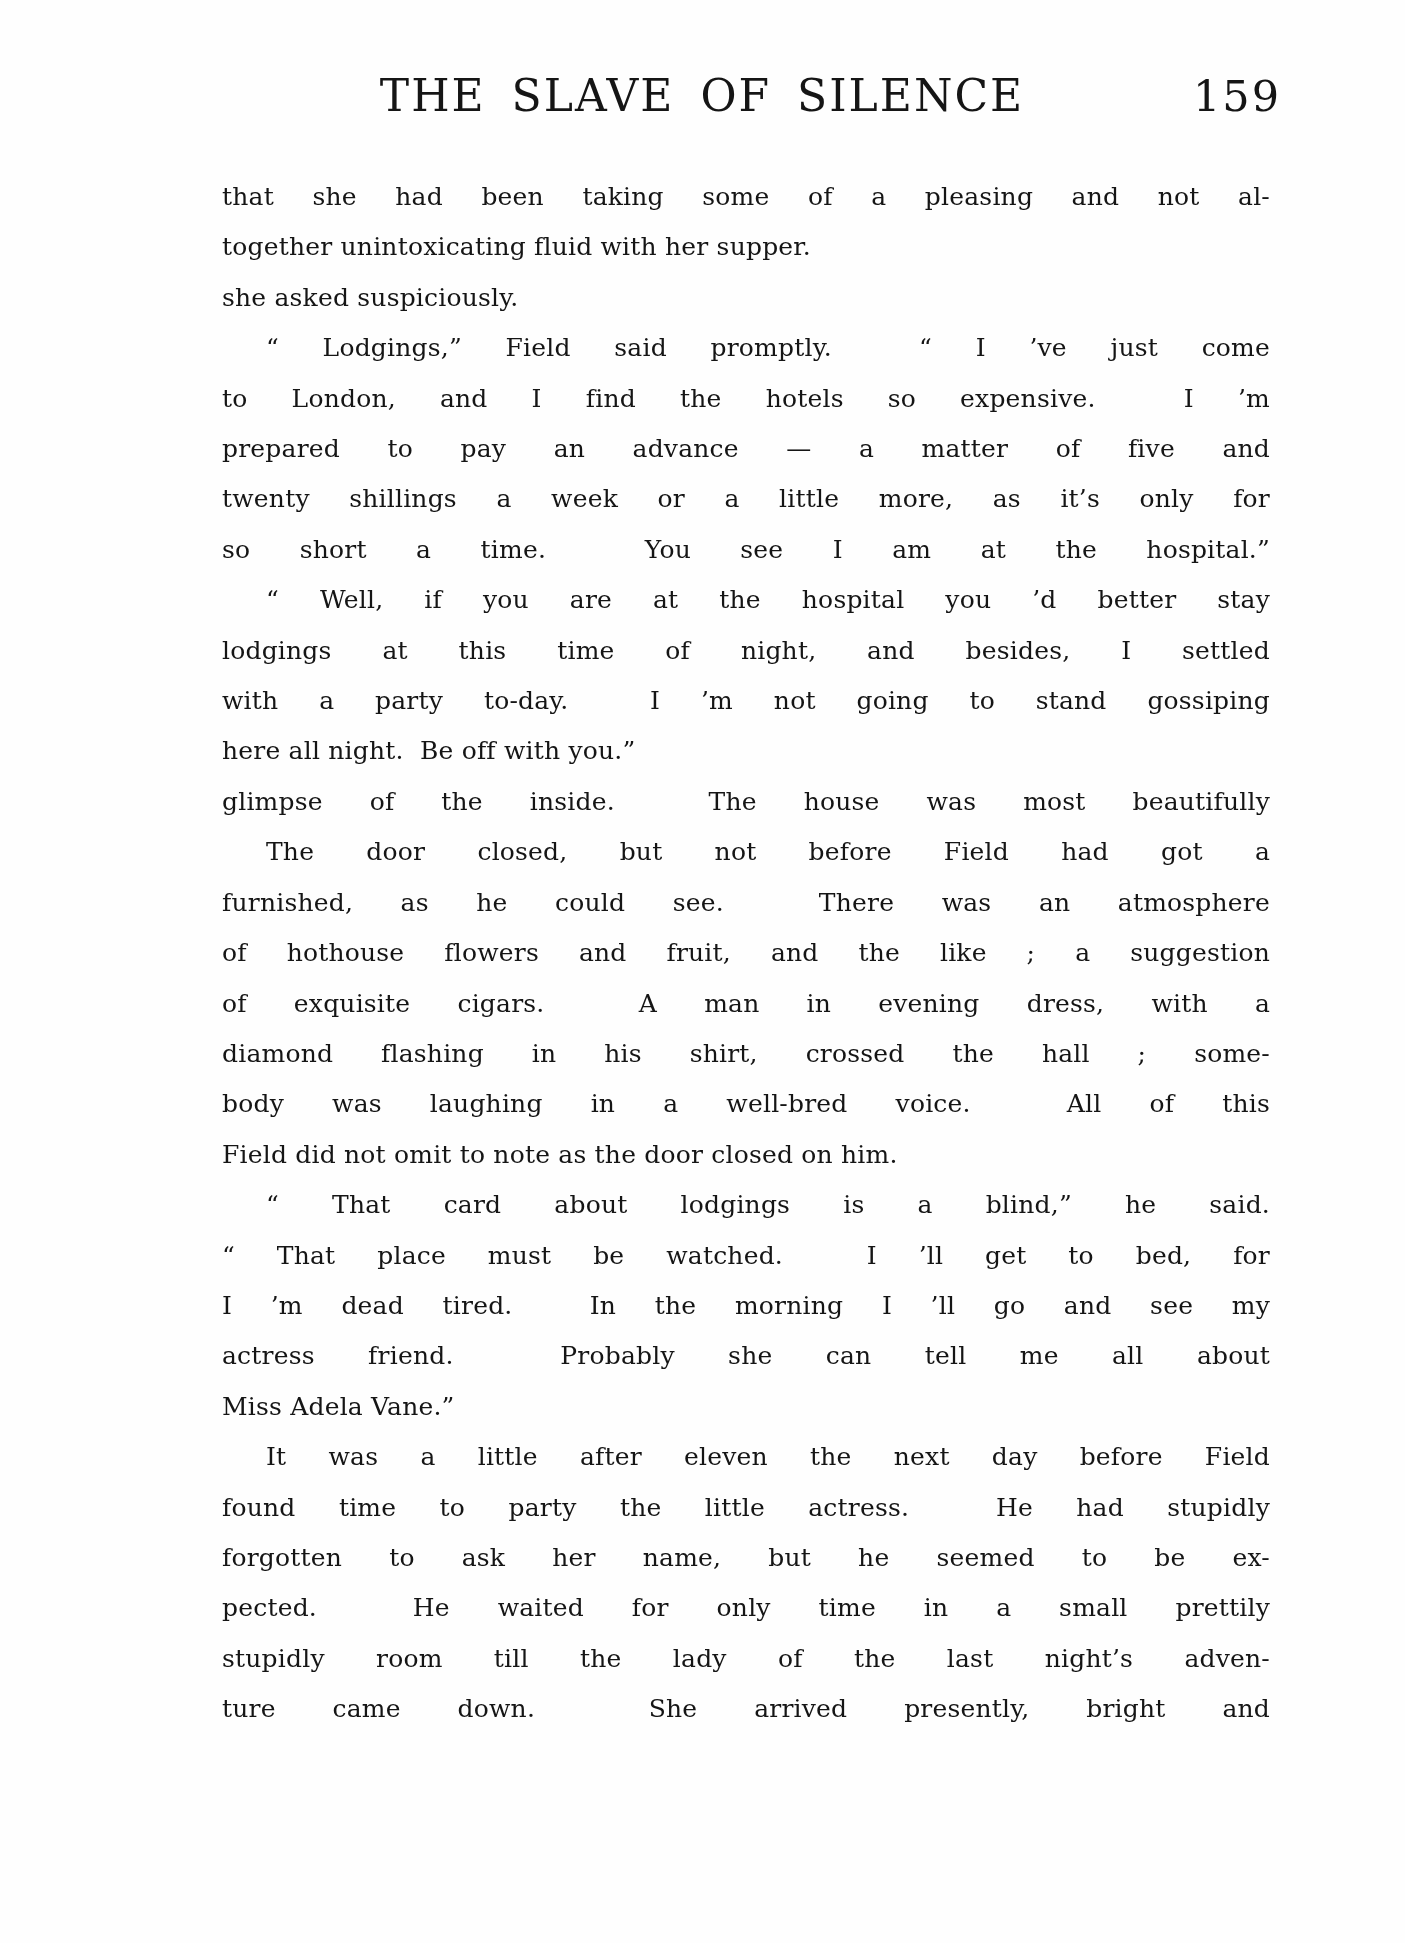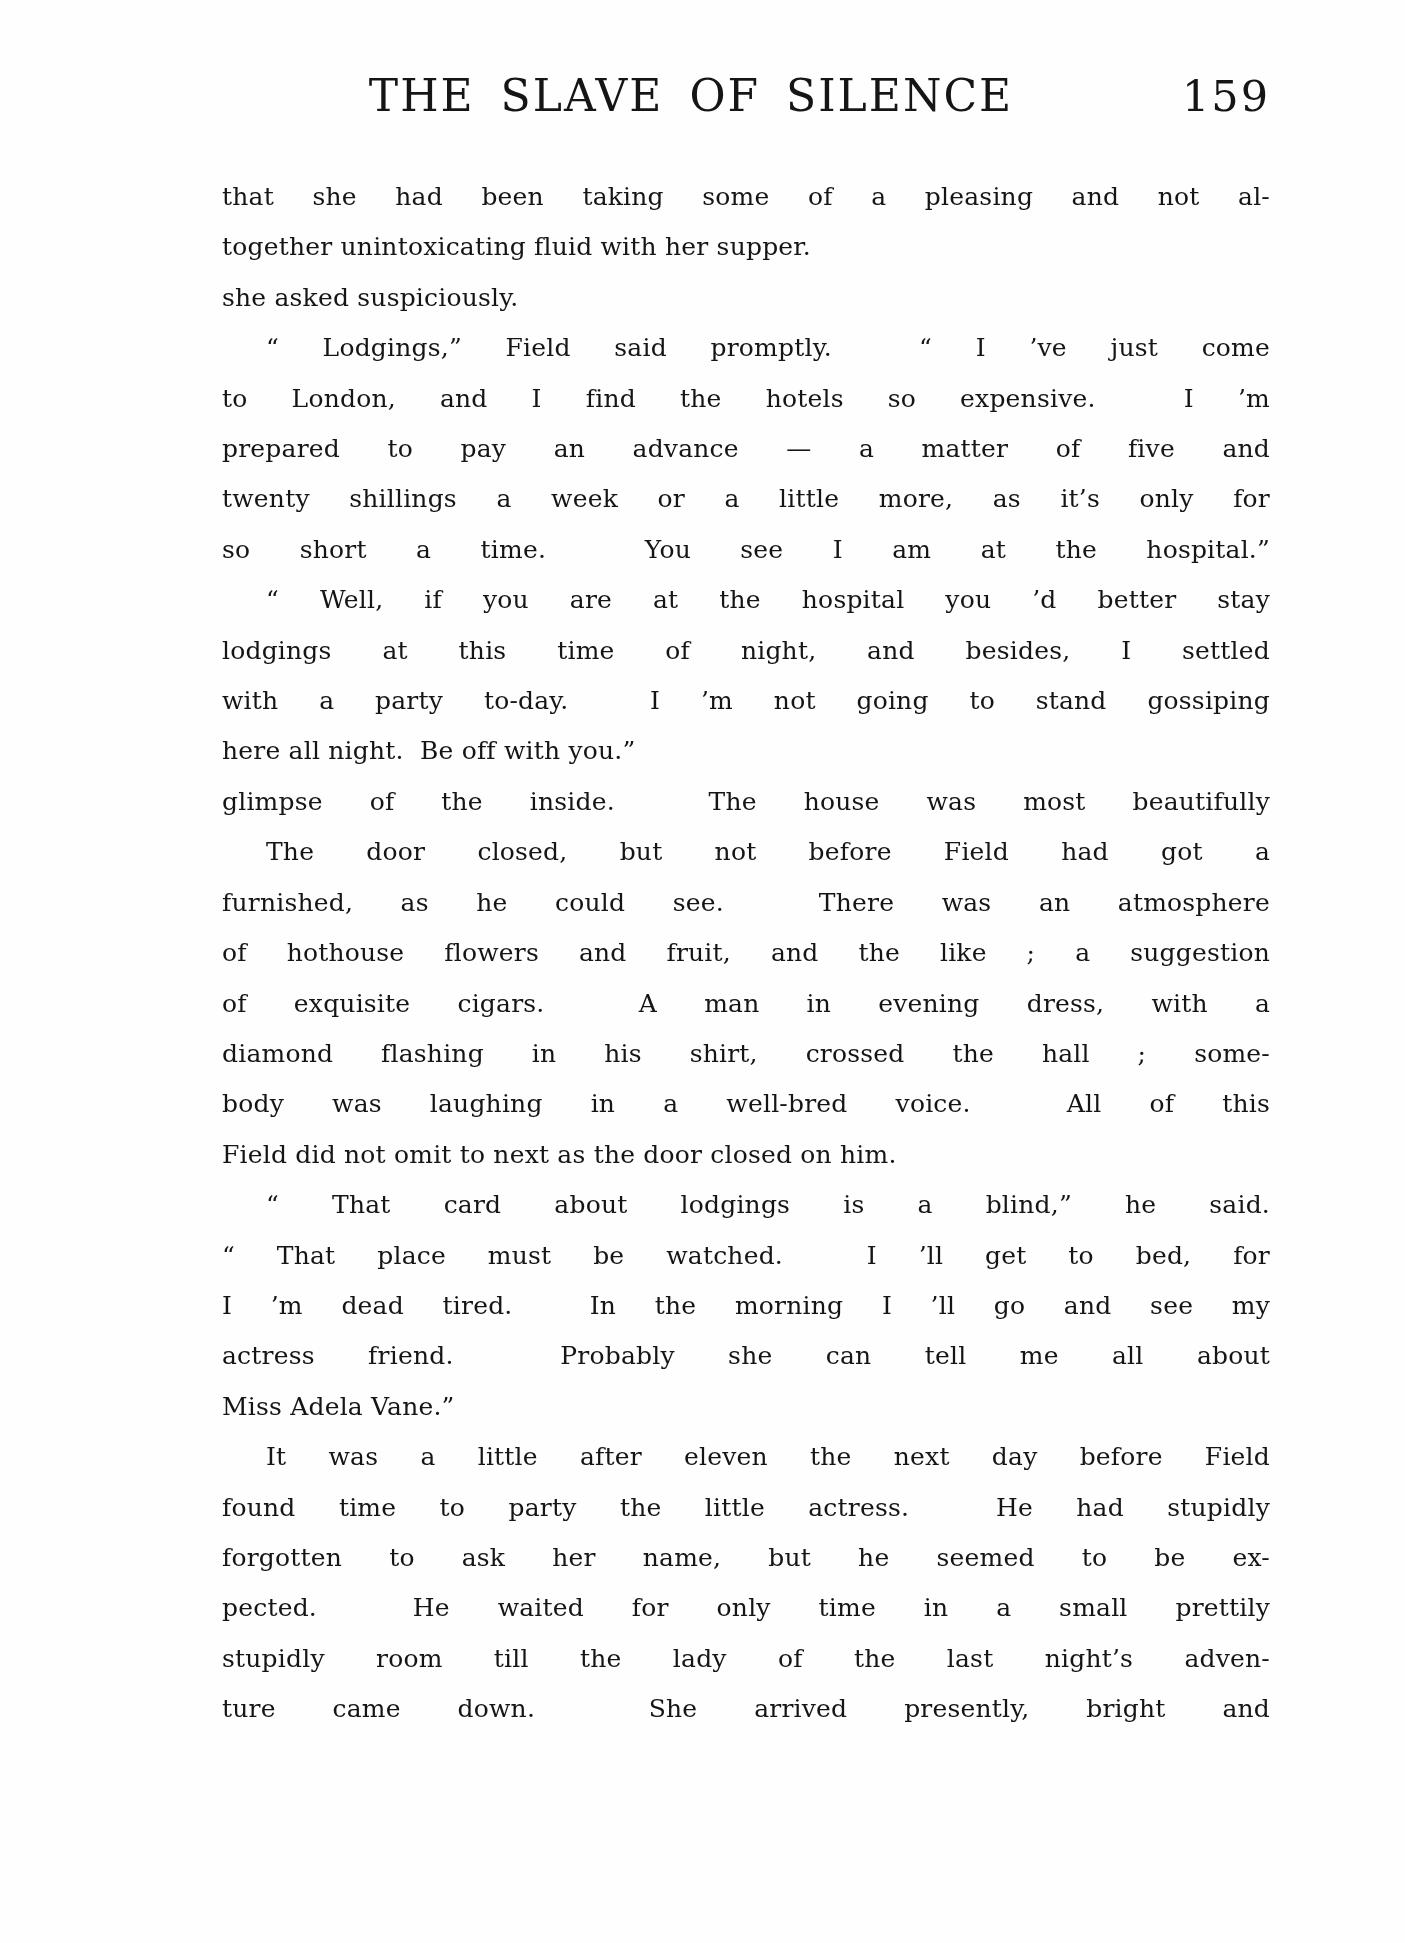--- a/index.html
+++ b/index.html
@@ -11,21 +11,21 @@
     position: relative;
     width: 1405px;
     height: 1943px;
     background: #fefefe;
     overflow: hidden;
     font-family: "DejaVu Serif", serif;
     color: #151515;
   }
   .header {
     position: absolute;
-    left: 222px;
+    left: 233px;
     top: 72px;
     width: 1048px;
     height: 52px;
   }
   .title {
     position: absolute;
     left: 0;
     right: 110px;
     text-align: center;
     font-size: 44px;
@@ -84,21 +84,21 @@
       <div class="line just">lodgings at this time of night, and besides, I settled</div>
       <div class="line just">with a party to-day.  I ’m not going to stand gossiping</div>
       <div class="line">here all night.  Be off with you.”</div>
       <div class="line just">glimpse of the inside.  The house was most beautifully</div>
       <div class="line just indent">The door closed, but not before Field had got a</div>
       <div class="line just">furnished, as he could see.  There was an atmosphere</div>
       <div class="line just">of hothouse flowers and fruit, and the like ; a suggestion</div>
       <div class="line just">of exquisite cigars.  A man in evening dress, with a</div>
       <div class="line just">diamond flashing in his shirt, crossed the hall ; some-</div>
       <div class="line just">body was laughing in a well-bred voice.  All of this</div>
-      <div class="line">Field did not omit to next as the door closed on him.</div>
+      <div class="line">Field did not omit to note as the door closed on him.</div>
       <div class="line just indent">“ That card about lodgings is a blind,” he said.</div>
       <div class="line just">“ That place must be watched.  I ’ll get to bed, for</div>
       <div class="line just">I ’m dead tired.  In the morning I ’ll go and see my</div>
       <div class="line just">actress friend.  Probably she can tell me all about</div>
       <div class="line">Miss Adela Vane.”</div>
       <div class="line just indent">It was a little after eleven the next day before Field</div>
       <div class="line just">found time to party the little actress.  He had stupidly</div>
       <div class="line just">forgotten to ask her name, but he seemed to be ex-</div>
       <div class="line just">pected.  He waited for only time in a small prettily</div>
       <div class="line just">stupidly room till the lady of the last night’s adven-</div>

